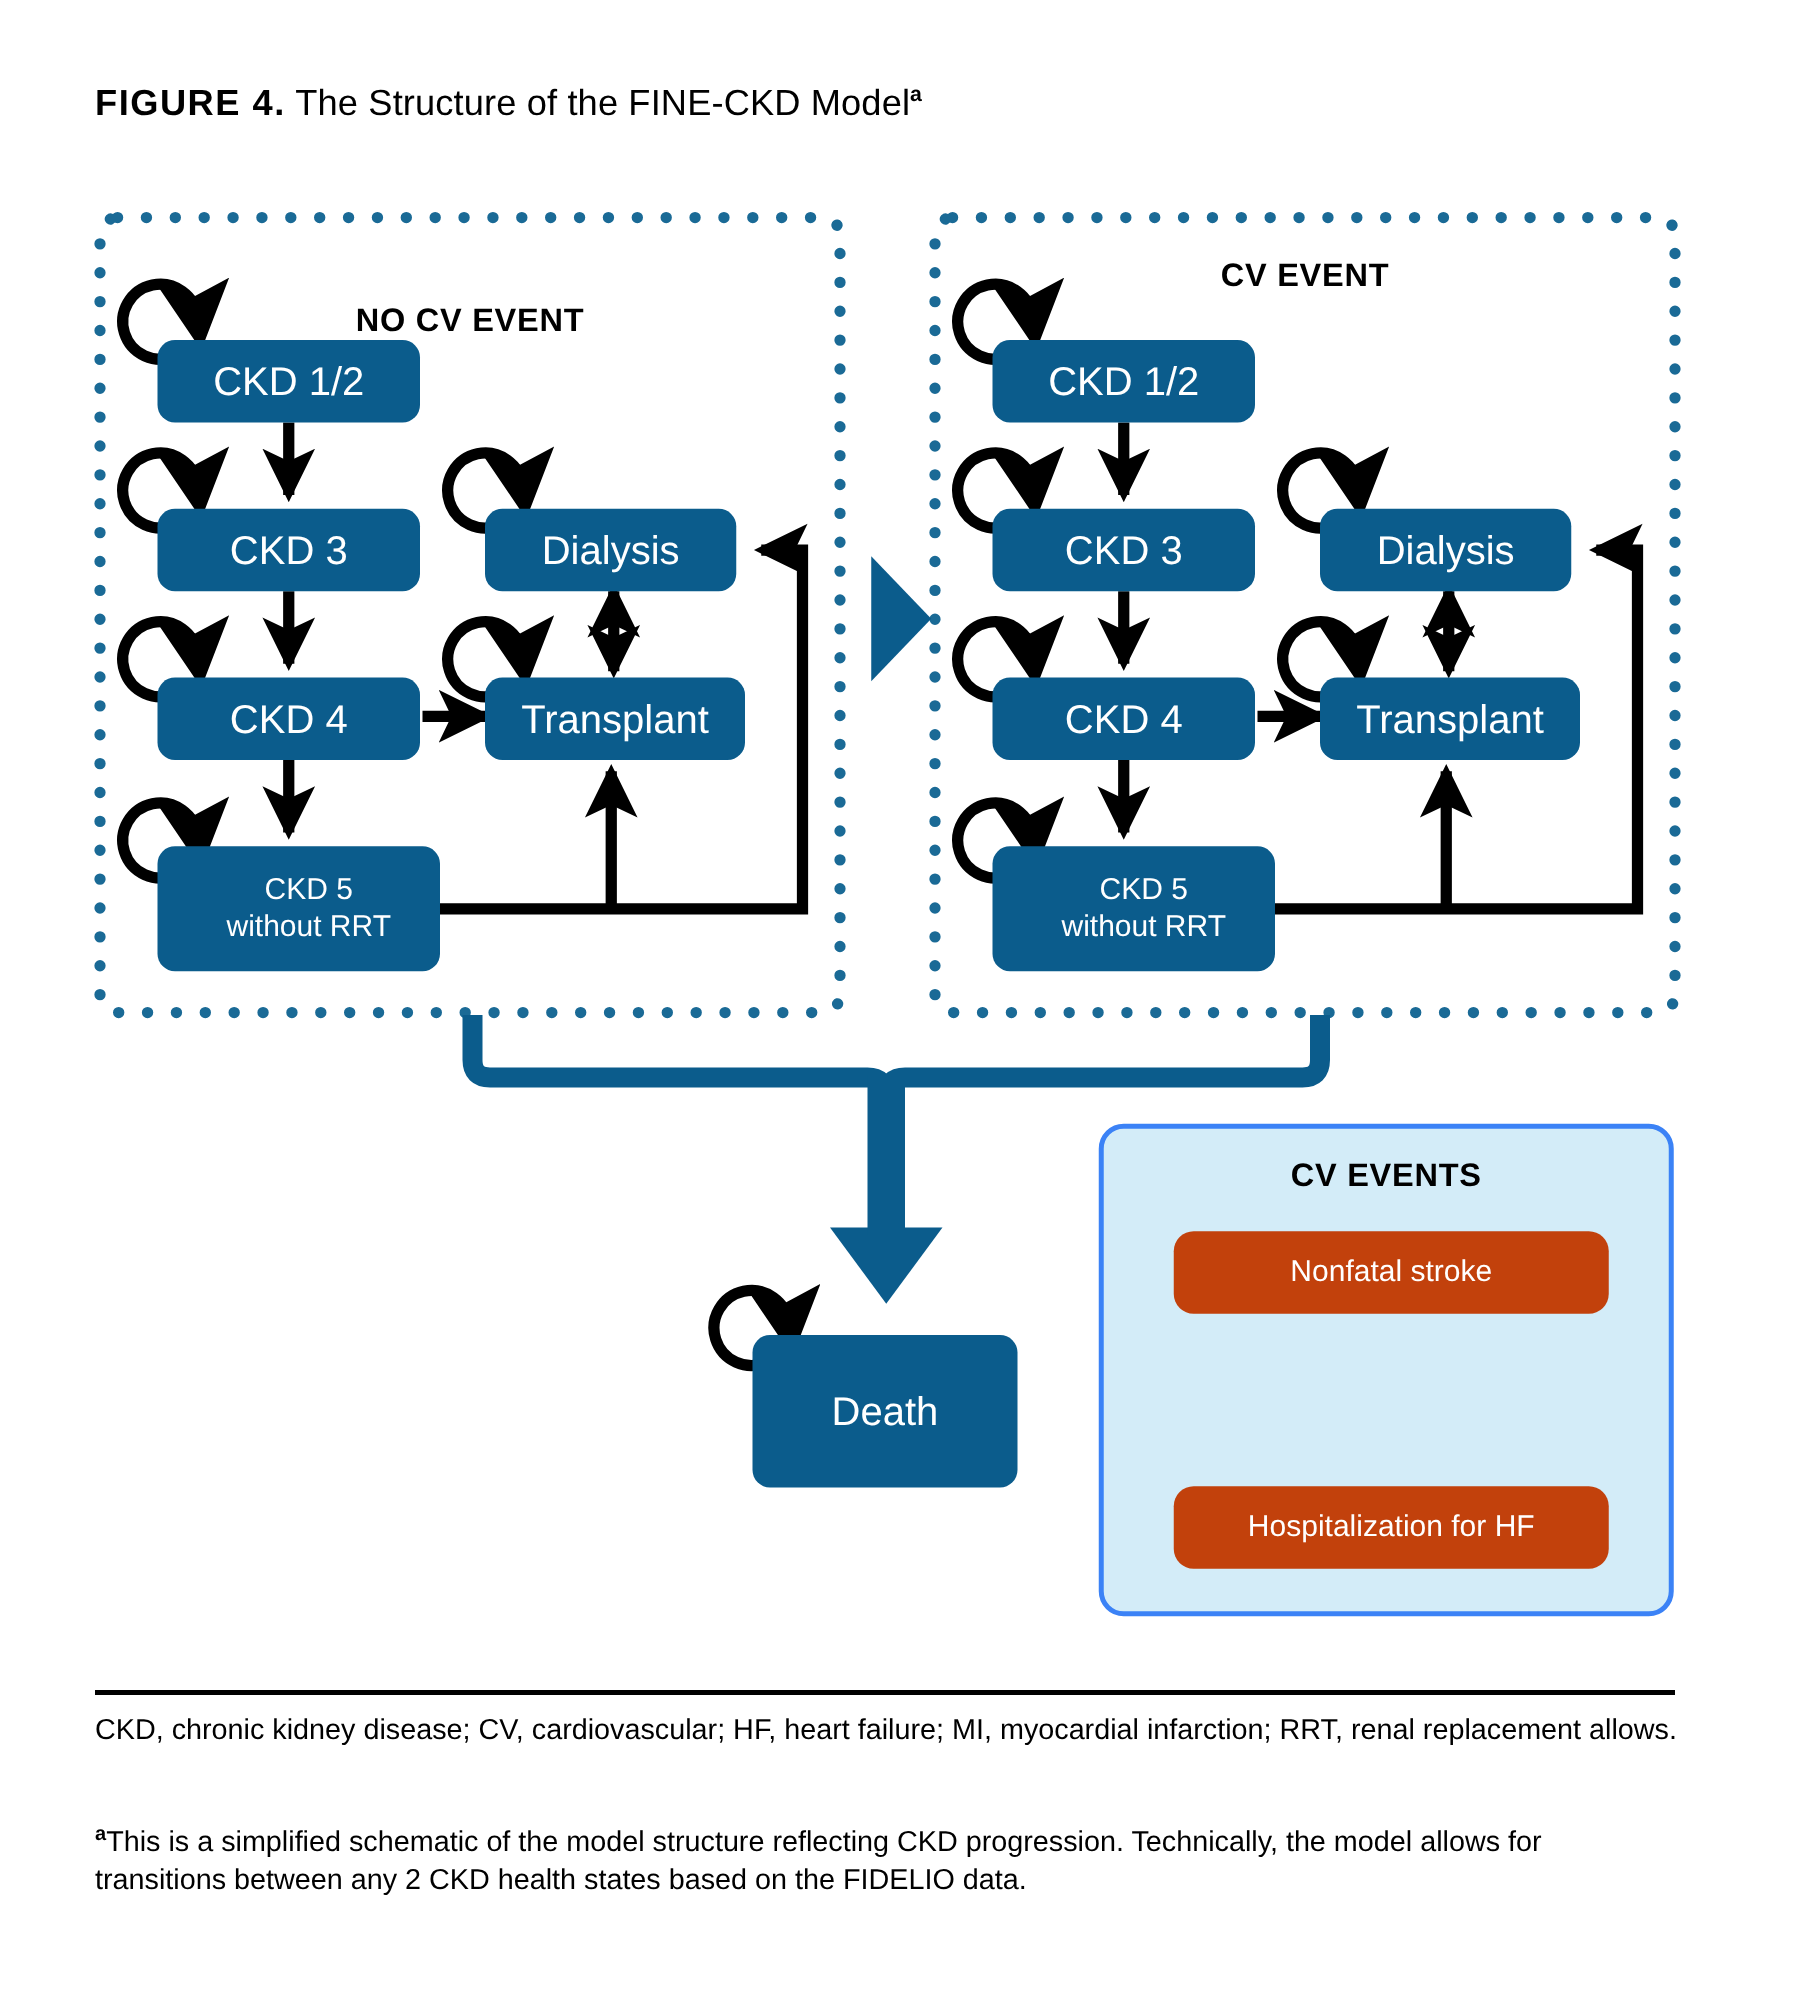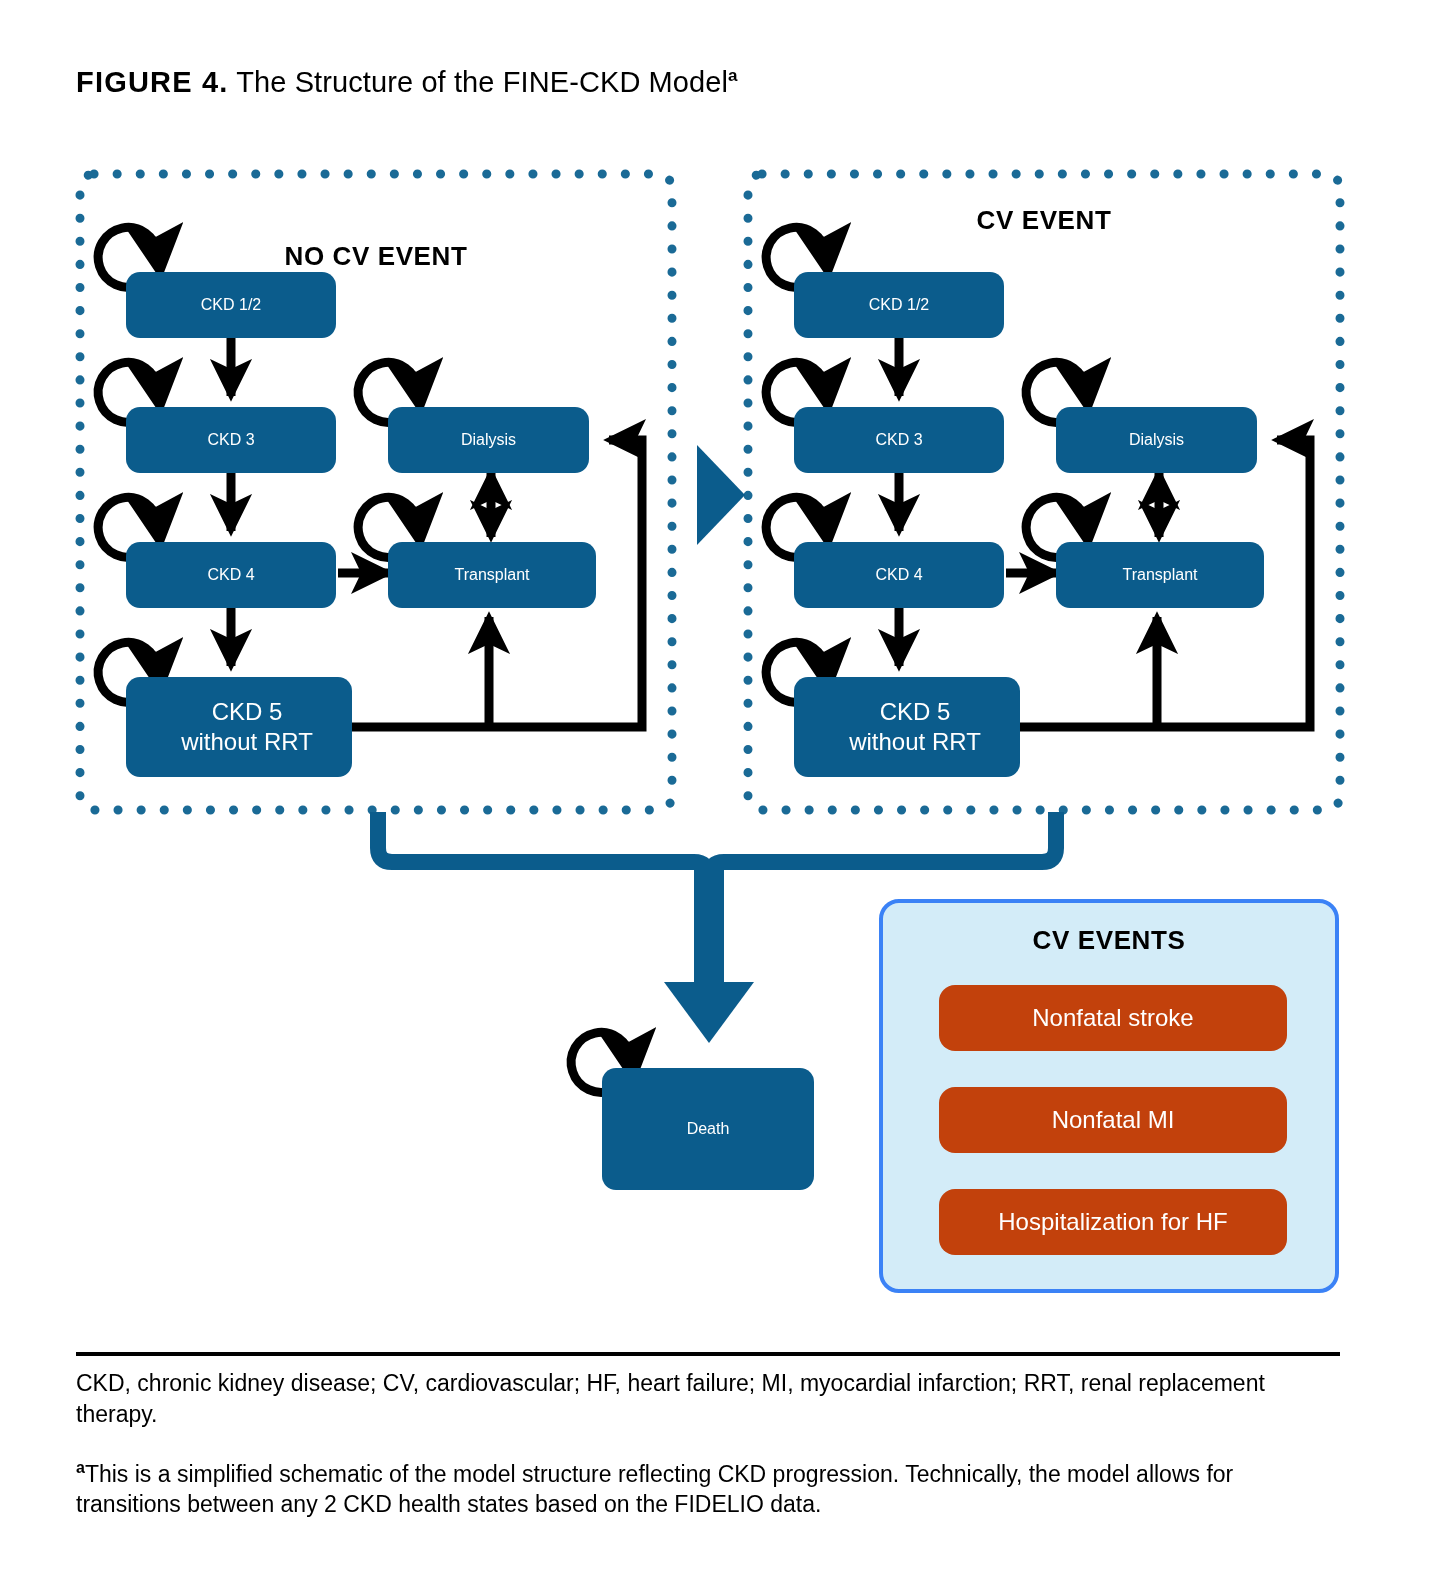--- a/index.html
+++ b/index.html
@@ -29,21 +29,21 @@
     position:absolute;font-weight:bold;font-size:26px;letter-spacing:.6px;
     text-align:center;white-space:nowrap;
   }
   #heading-no-cv{left:76px;top:205px;width:600px;margin-top:36px;}
   #heading-cv{left:744px;top:205px;width:600px;}
 
   
   .state-box{
     position:absolute;background:#0B5C8C;border-radius:14px;
     color:#ffffff;display:flex;align-items:center;justify-content:center;
-    text-align:center;font-size:16px;line-height:1.25;
+    text-align:center;font-size:32px;line-height:1.25;
   }
   .state-box.two-line{font-size:24px;padding-left:16px;}
 
   
   #cv-legend{
     position:absolute;left:879px;top:899px;width:460px;height:394px;
     background:#D3ECF8;border:4px solid #3b82f6;border-radius:20px;
     box-sizing:border-box;
   }
   #cv-legend-title{
@@ -180,21 +180,20 @@
     <span>without RRT</span>
   </div>
   <div class="state-box" style="left:1056px;top:407px;width:201px;height:66px;">Dialysis</div>
   <div class="state-box" style="left:1056px;top:542px;width:208px;height:66px;">Transplant</div>
 
   <div class="state-box" style="left:602px;top:1068px;width:212px;height:122px;">Death</div>
 
   <div id="cv-legend">
     <div id="cv-legend-title">CV EVENTS</div>
     <div class="legend-pill" id="legend-pill-0">Nonfatal stroke</div>
-    <div class="legend-pill" id="legend-pill-1">Nonfatal MI</div>
     <div class="legend-pill" id="legend-pill-2">Hospitalization for HF</div>
   </div>
 
   <div id="footnote-rule"></div>
-  <div class="footnote" id="footnote-abbrev">CKD, chronic kidney disease; CV, cardiovascular; HF, heart failure; MI, myocardial infarction; RRT, renal replacement therapy.</div>
+  <div class="footnote" id="footnote-abbrev">CKD, chronic kidney disease; CV, cardiovascular; HF, heart failure; MI, myocardial infarction; RRT, renal replacement allows.</div>
   <div class="footnote" id="footnote-a"><sup>a</sup><span>This is a simplified schematic of the model structure reflecting CKD progression. Technically, the model allows for transitions between any 2 CKD health states based on the FIDELIO data.</span></div>
 
 </div>
 
 </body></html>

